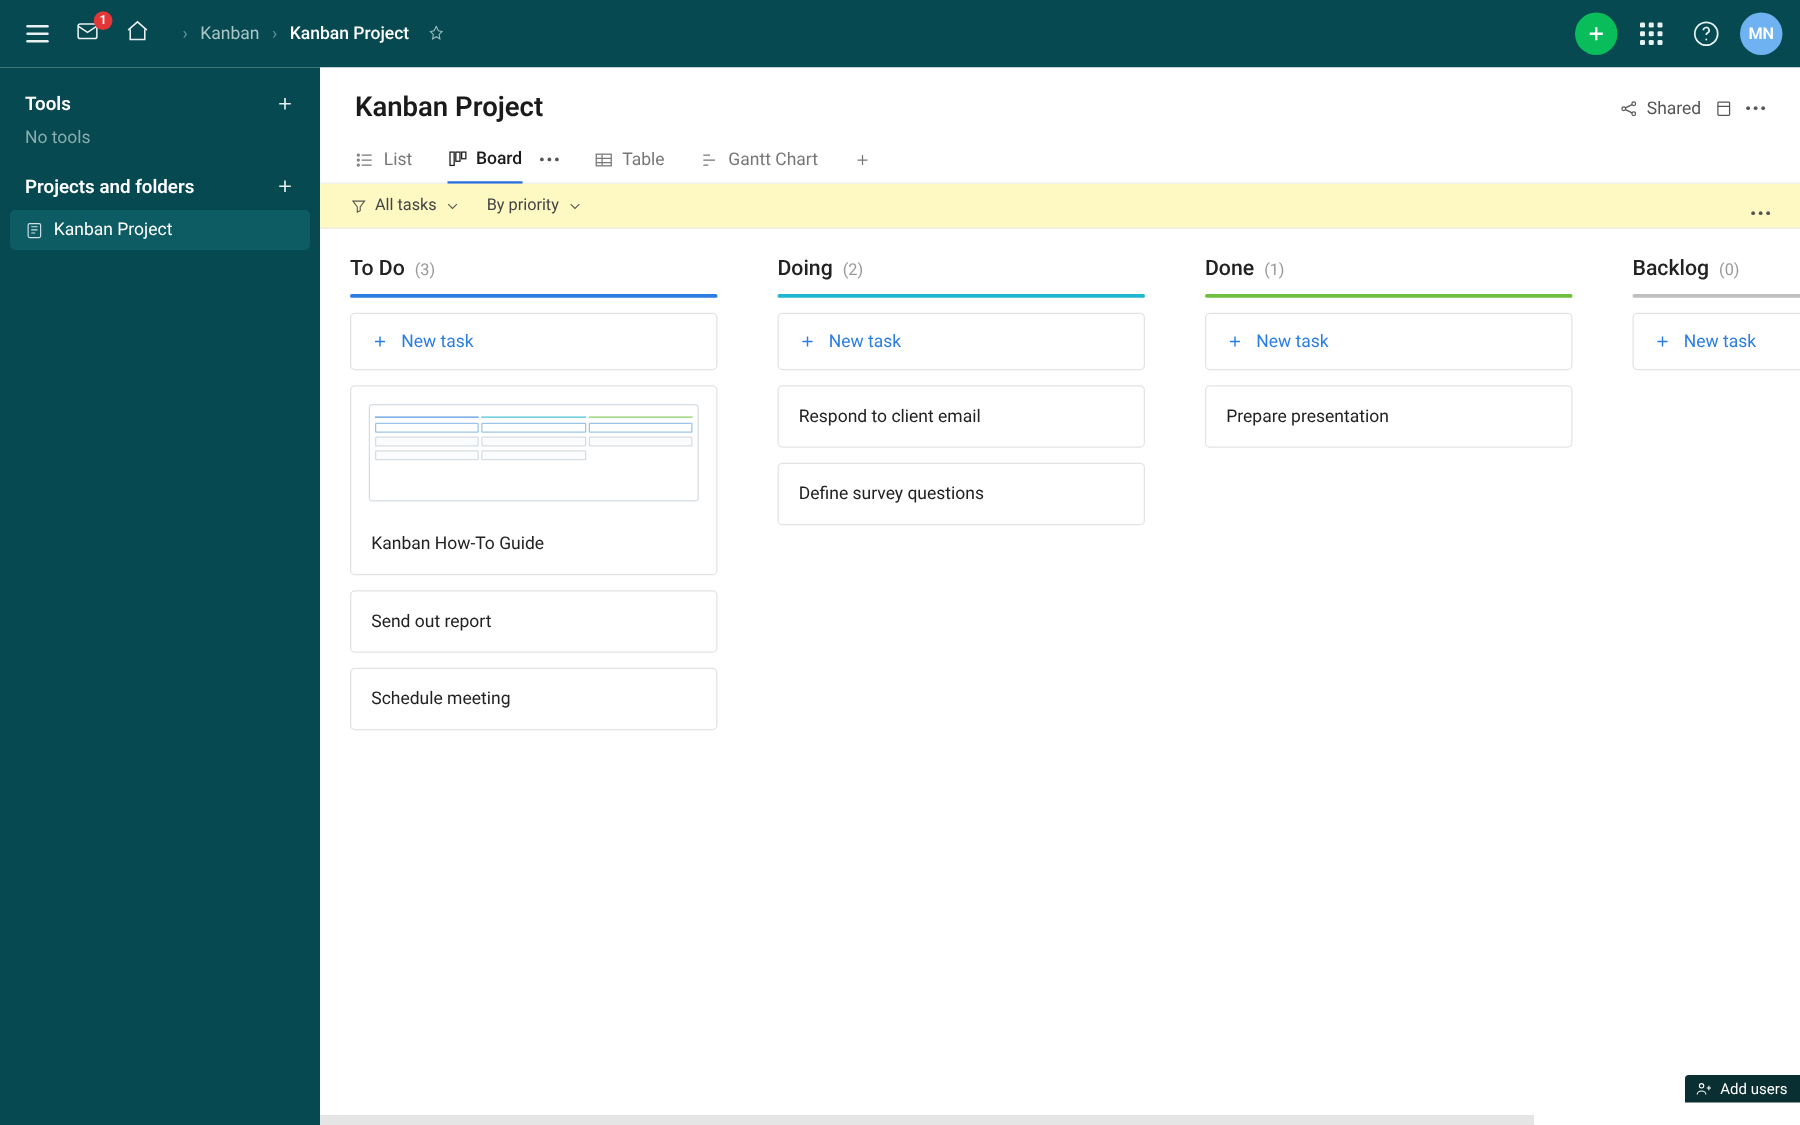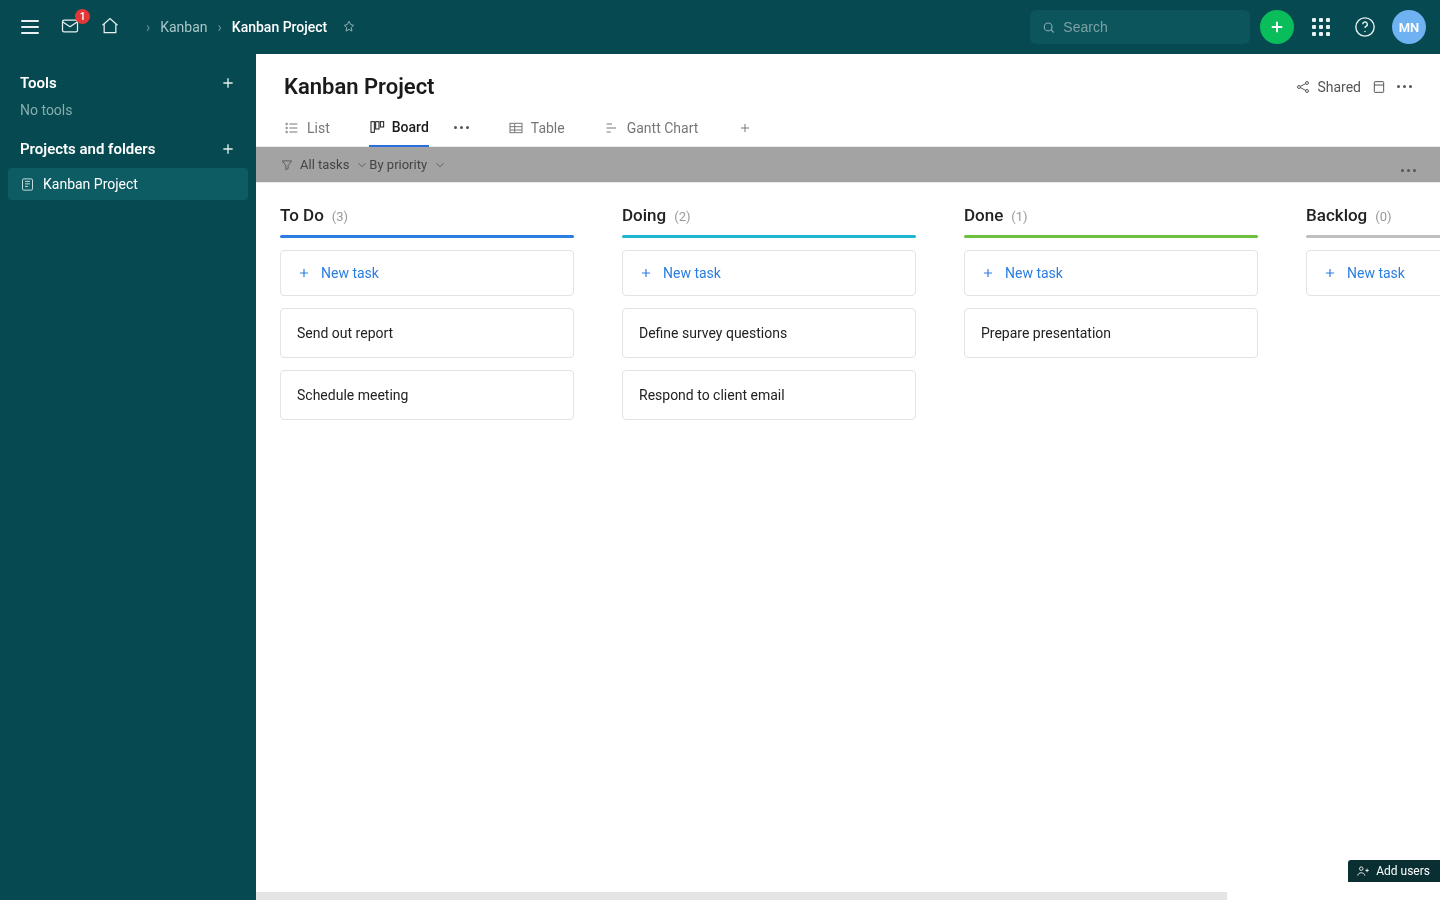--- a/index.html
+++ b/index.html
@@ -49,28 +49,28 @@
 .content { flex: 1; background: #fff; display: flex; flex-direction: column; min-width: 0; overflow: hidden; position: relative; }
 .content-header { padding: 20px 28px 0 28px; display: flex; align-items: center; justify-content: space-between; }
 .content-header h1 { font-size: 22px; font-weight: 600; color: #1a1a1a; }
 .ch-actions { display: flex; align-items: center; gap: 10px; color: #555; font-size: 14px; }
 .ch-actions .act { display: flex; align-items: center; gap: 6px; cursor: pointer; }
 .ch-actions svg { width: 16px; height: 16px; stroke: #555; fill: none; stroke-width: 1.5; }
 .dots-h { display: flex; gap: 3px; }
 .dots-h span { width: 3px; height: 3px; background: #555; border-radius: 50%; }
 
 
-.tabs { display: flex; align-items: center; gap: 39px; padding: 10px 28px 0 28px; border-bottom: 1px solid #eaeaea; }
+.tabs { display: flex; align-items: center; gap: 28px; padding: 10px 28px 0 28px; border-bottom: 1px solid #eaeaea; }
 .tab { display: flex; align-items: center; gap: 7px; padding: 10px 0; color: #777; font-size: 14px; cursor: pointer; }
 .tab.active { color: #1a1a1a; font-weight: 500; border-bottom: 2px solid #2a6fdb; margin-bottom: -1px; }
 .tab svg { width: 16px; height: 16px; stroke: currentColor; fill: none; stroke-width: 1.5; }
 .tab-more { margin-left: -14px; }
 
 
-.filter-bar { background: #a3a3a3; border-bottom: 1px solid #eaeaea; padding: 10px 24px; display: flex; align-items: flex-end; font-size: 13px; color: #444; }
+.filter-bar { background: #fef9c3; border-bottom: 1px solid #eaeaea; padding: 10px 24px; display: flex; align-items: flex-end; gap: 20px; font-size: 13px; color: #444; }
 .filter { display: flex; align-items: center; gap: 6px; cursor: pointer; }
 .filter svg { width: 14px; height: 14px; stroke: #555; fill: none; stroke-width: 1.5; }
 .chev { width: 10px; height: 10px; }
 .filter-bar .more-right { margin-left: auto; cursor: pointer; }
 
 
 .board { flex: 1; overflow-x: auto; overflow-y: hidden; padding: 22px 24px 10px 24px; display: flex; gap: 48px; background: #fff; }
 .column { width: 294px; flex-shrink: 0; display: flex; flex-direction: column; }
 .col-head { display: flex; align-items: baseline; gap: 8px; margin-bottom: 10px; }
 .col-title { font-size: 17px; color: #222; font-weight: 500; }
@@ -138,27 +138,20 @@
       <span class="current">Kanban Project</span>
       <span class="icon-btn" style="width:24px;height:24px">
         <svg class="pin-icon" viewBox="0 0 24 24">
             <path d="M12 2l3 6 5 1-4 4 1 6-5-3-5 3 1-6-4-4 5-1z"></path>
           </svg>
       </span>
     </div>
   </div>
 
   <div class="tb-right">
-    <div class="search-box">
-      <svg viewBox="0 0 24 24">
-          <circle cx="11" cy="11" r="7"></circle>
-          <path d="M21 21l-5-5"></path>
-        </svg>
-      <input type="text" placeholder="Search" style="">
-    </div>
     <div class="add-btn">
       <svg width="18" height="18" viewBox="0 0 24 24" fill="none" stroke-width="2.5">
           <path d="M12 5v14M5 12h14"></path>
         </svg>
     </div>
     <div class="grid-btn">
       <div class="grid-dots">
           <span></span>
           <span></span>
           <span></span>
@@ -318,44 +311,68 @@
           <span class="col-count">(3)</span>
         </div>
         <div class="col-bar todo"></div>
         <div class="new-task">
           <svg viewBox="0 0 24 24" fill="none">
               <path d="M12 5v14M5 12h14"></path>
             </svg>
           <span>New task</span>
         </div>
         <div class="card">
+          <div class="card-thumb-wrap">
+            <div class="card-thumb">
+              <div class="mini-col">
+                  <div class="mini-head b1"></div>
+                  <div class="mini-new"></div>
+                  <div class="mini-card"></div>
+                  <div class="mini-card"></div>
+                </div>
+              <div class="mini-col">
+                  <div class="mini-head b2"></div>
+                  <div class="mini-new"></div>
+                  <div class="mini-card"></div>
+                  <div class="mini-card"></div>
+                </div>
+              <div class="mini-col">
+                  <div class="mini-head b3"></div>
+                  <div class="mini-new"></div>
+                  <div class="mini-card"></div>
+                </div>
+            </div>
+          </div>
+          <span>Kanban How-To Guide</span>
+        </div>
+        <div class="card">
           <span>Send out report</span>
         </div>
         <div class="card">
           <span>Schedule meeting</span>
         </div>
       </div>
 
       <div class="column">
         <div class="col-head">
           <span class="col-title">Doing</span>
           <span class="col-count">(2)</span>
         </div>
         <div class="col-bar doing"></div>
         <div class="new-task">
           <svg viewBox="0 0 24 24" fill="none">
               <path d="M12 5v14M5 12h14"></path>
             </svg>
           <span>New task</span>
         </div>
         <div class="card">
+          <span>Respond to client email</span>
+        </div>
+        <div class="card">
           <span>Define survey questions</span>
-        </div>
-        <div class="card">
-          <span>Respond to client email</span>
         </div>
       </div>
 
       <div class="column">
         <div class="col-head">
           <span class="col-title">Done</span>
           <span class="col-count">(1)</span>
         </div>
         <div class="col-bar done"></div>
         <div class="new-task">

